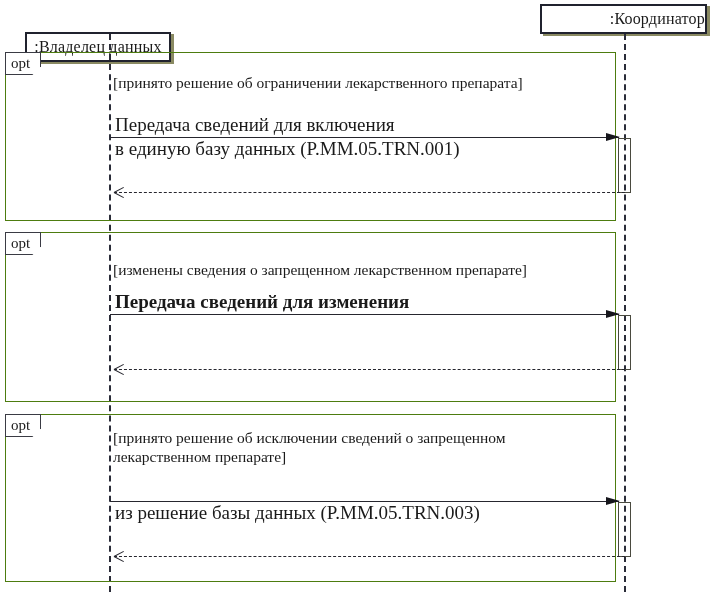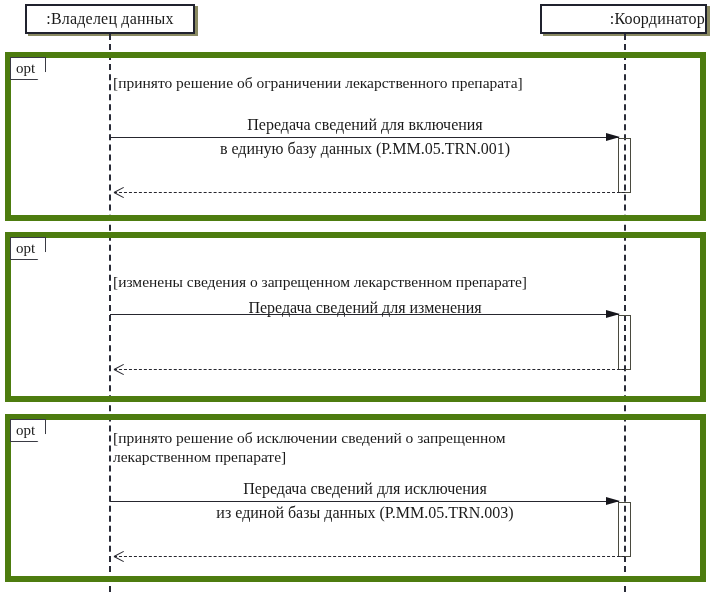--- a/index.html
+++ b/index.html
@@ -8,46 +8,46 @@
     font-family:"Liberation Serif","DejaVu Serif",serif;color:#1a1a1a;overflow:hidden;
   }
   
   .actor{
     position:absolute;top:4px;height:30px;box-sizing:border-box;
     border:2px solid #20222e;background:#fff;
     display:flex;align-items:center;justify-content:center;
     font-size:16px;letter-spacing:.2px;
     box-shadow:3px 2px 0 0 #8a8a62;
   }
-  .actor.owner{left:25px;width:170px;}
+  .actor.owner{left:25px;width:146px;margin-top:28px;}
   .actor.coord{left:540px;width:167px;justify-content:flex-end;}
   
   .lifeline{position:absolute;top:34px;width:0;height:558px;border-left:2px dashed #2a2c38;}
   .lifeline.left{left:109px;}
   .lifeline.right{left:624px;}
   
-  .fragment{position:absolute;left:5px;width:701px;box-sizing:border-box;border:6px solid #4d7c0f;background:transparent;}
+  .fragment{position:absolute;left:5px;width:611px;box-sizing:border-box;border:1px solid #4d7c0f;background:transparent;}
   .fragment.f1{top:52px;height:169px;}
   .fragment.f2{top:232px;height:170px;}
   .fragment.f3{top:414px;height:168px;}
   .op-tab{
     position:absolute;left:-1px;top:-1px;width:36px;height:23px;box-sizing:border-box;
     border:1px solid #3a3b44;background:#fff;
     font-size:15px;line-height:20px;padding-left:5px;
     clip-path:polygon(0 0,100% 0,100% 62%,76% 100%,0 100%);
   }
   
   .guard{position:absolute;font-size:15.5px;white-space:pre-line;line-height:19px;}
   .guard.g1{left:113px;top:73px;}
-  .guard.g2{left:113px;top:260px;margin-top:12px;}
+  .guard.g2{left:113px;top:260px;}
   .guard.g3{left:113px;top:428px;max-width:430px;}
   
-  .msg-label{position:absolute;left:115px;width:500px;text-align:center;font-size:16px;line-height:18px;}
+  .msg-label{position:absolute;left:115px;width:500px;font-size:19px;line-height:18px;}
   .m1a{top:116px;} .m1b{top:140px;}
-  .m2a{top:299px;} .m2b{top:317px;}
+  .m2a{top:293px;font-weight:bold;} .m2b{top:317px;}
   .m3a{top:480px;} .m3b{top:504px;}
   
   .arrow{position:absolute;left:110px;width:509px;height:0;border-top:1px solid #26262e;}
   .arrow .head{
     position:absolute;right:-1px;top:-5px;width:0;height:0;
     border-left:14px solid #16161c;border-top:4.5px solid transparent;border-bottom:4.5px solid transparent;
   }
   .arrow.a1{top:137px;} .arrow.a2{top:314px;} .arrow.a3{top:501px;}
   
   .ret{position:absolute;left:114px;width:511px;height:0;border-top:1.5px dashed #26262e;}
@@ -103,22 +103,21 @@
   <div class="ret r2">
       <span class="oh up"></span>
       <span class="oh dn"></span>
     </div>
 
   <div class="fragment f3">
     <div class="op-tab">opt</div>
   </div>
   <div class="guard g3">[принято решение об исключении сведений о запрещенном
 лекарственном препарате]</div>
-  <div class="msg-label m3a">Передача сведений для исключения</div>
-  <div class="msg-label m3b">из единой базы данных (P.MM.05.TRN.003)</div>
+  <div class="msg-label m3b">из решение базы данных (P.MM.05.TRN.003)</div>
   <div class="arrow a3">
       <span class="head"></span>
     </div>
   <div class="activation act3"></div>
   <div class="ret r3">
       <span class="oh up"></span>
       <span class="oh dn"></span>
     </div>
 
 </div>

